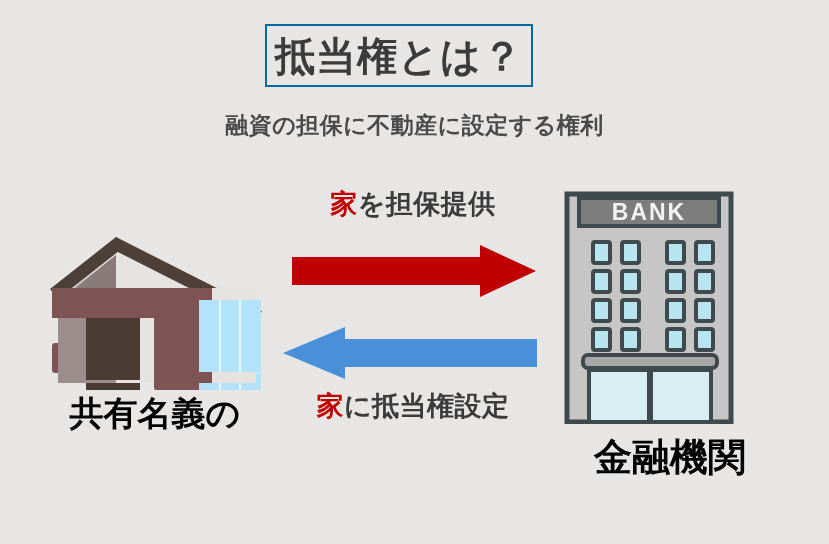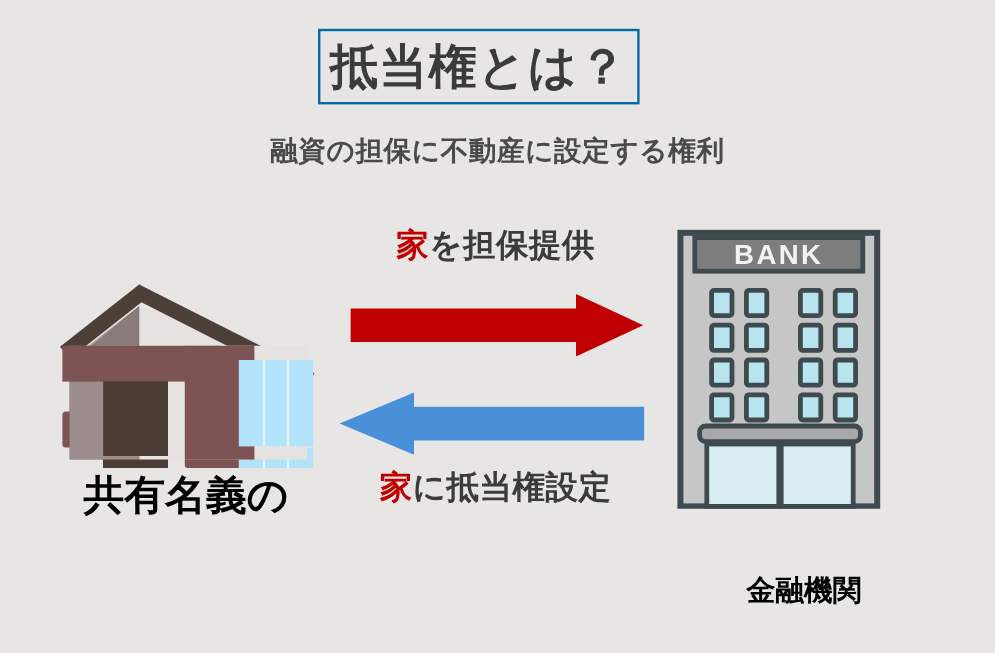--- a/index.html
+++ b/index.html
@@ -91,23 +91,22 @@
     left: 20px;
     top: 392px;
     width: 270px;
     font-size: 34px;
     line-height: 1.25;
   }
   #caption-bank {
     left: 545px;
     top: 435px;
     width: 250px;
-    font-size: 24px;
+    font-size: 38px;
     line-height: 1.2;
-    margin-top: 44px;
   }
 
   
   #house-illustration {
     position: absolute;
     left: 42px;
     top: 185px;
   }
   #bank-illustration {
     position: absolute;

